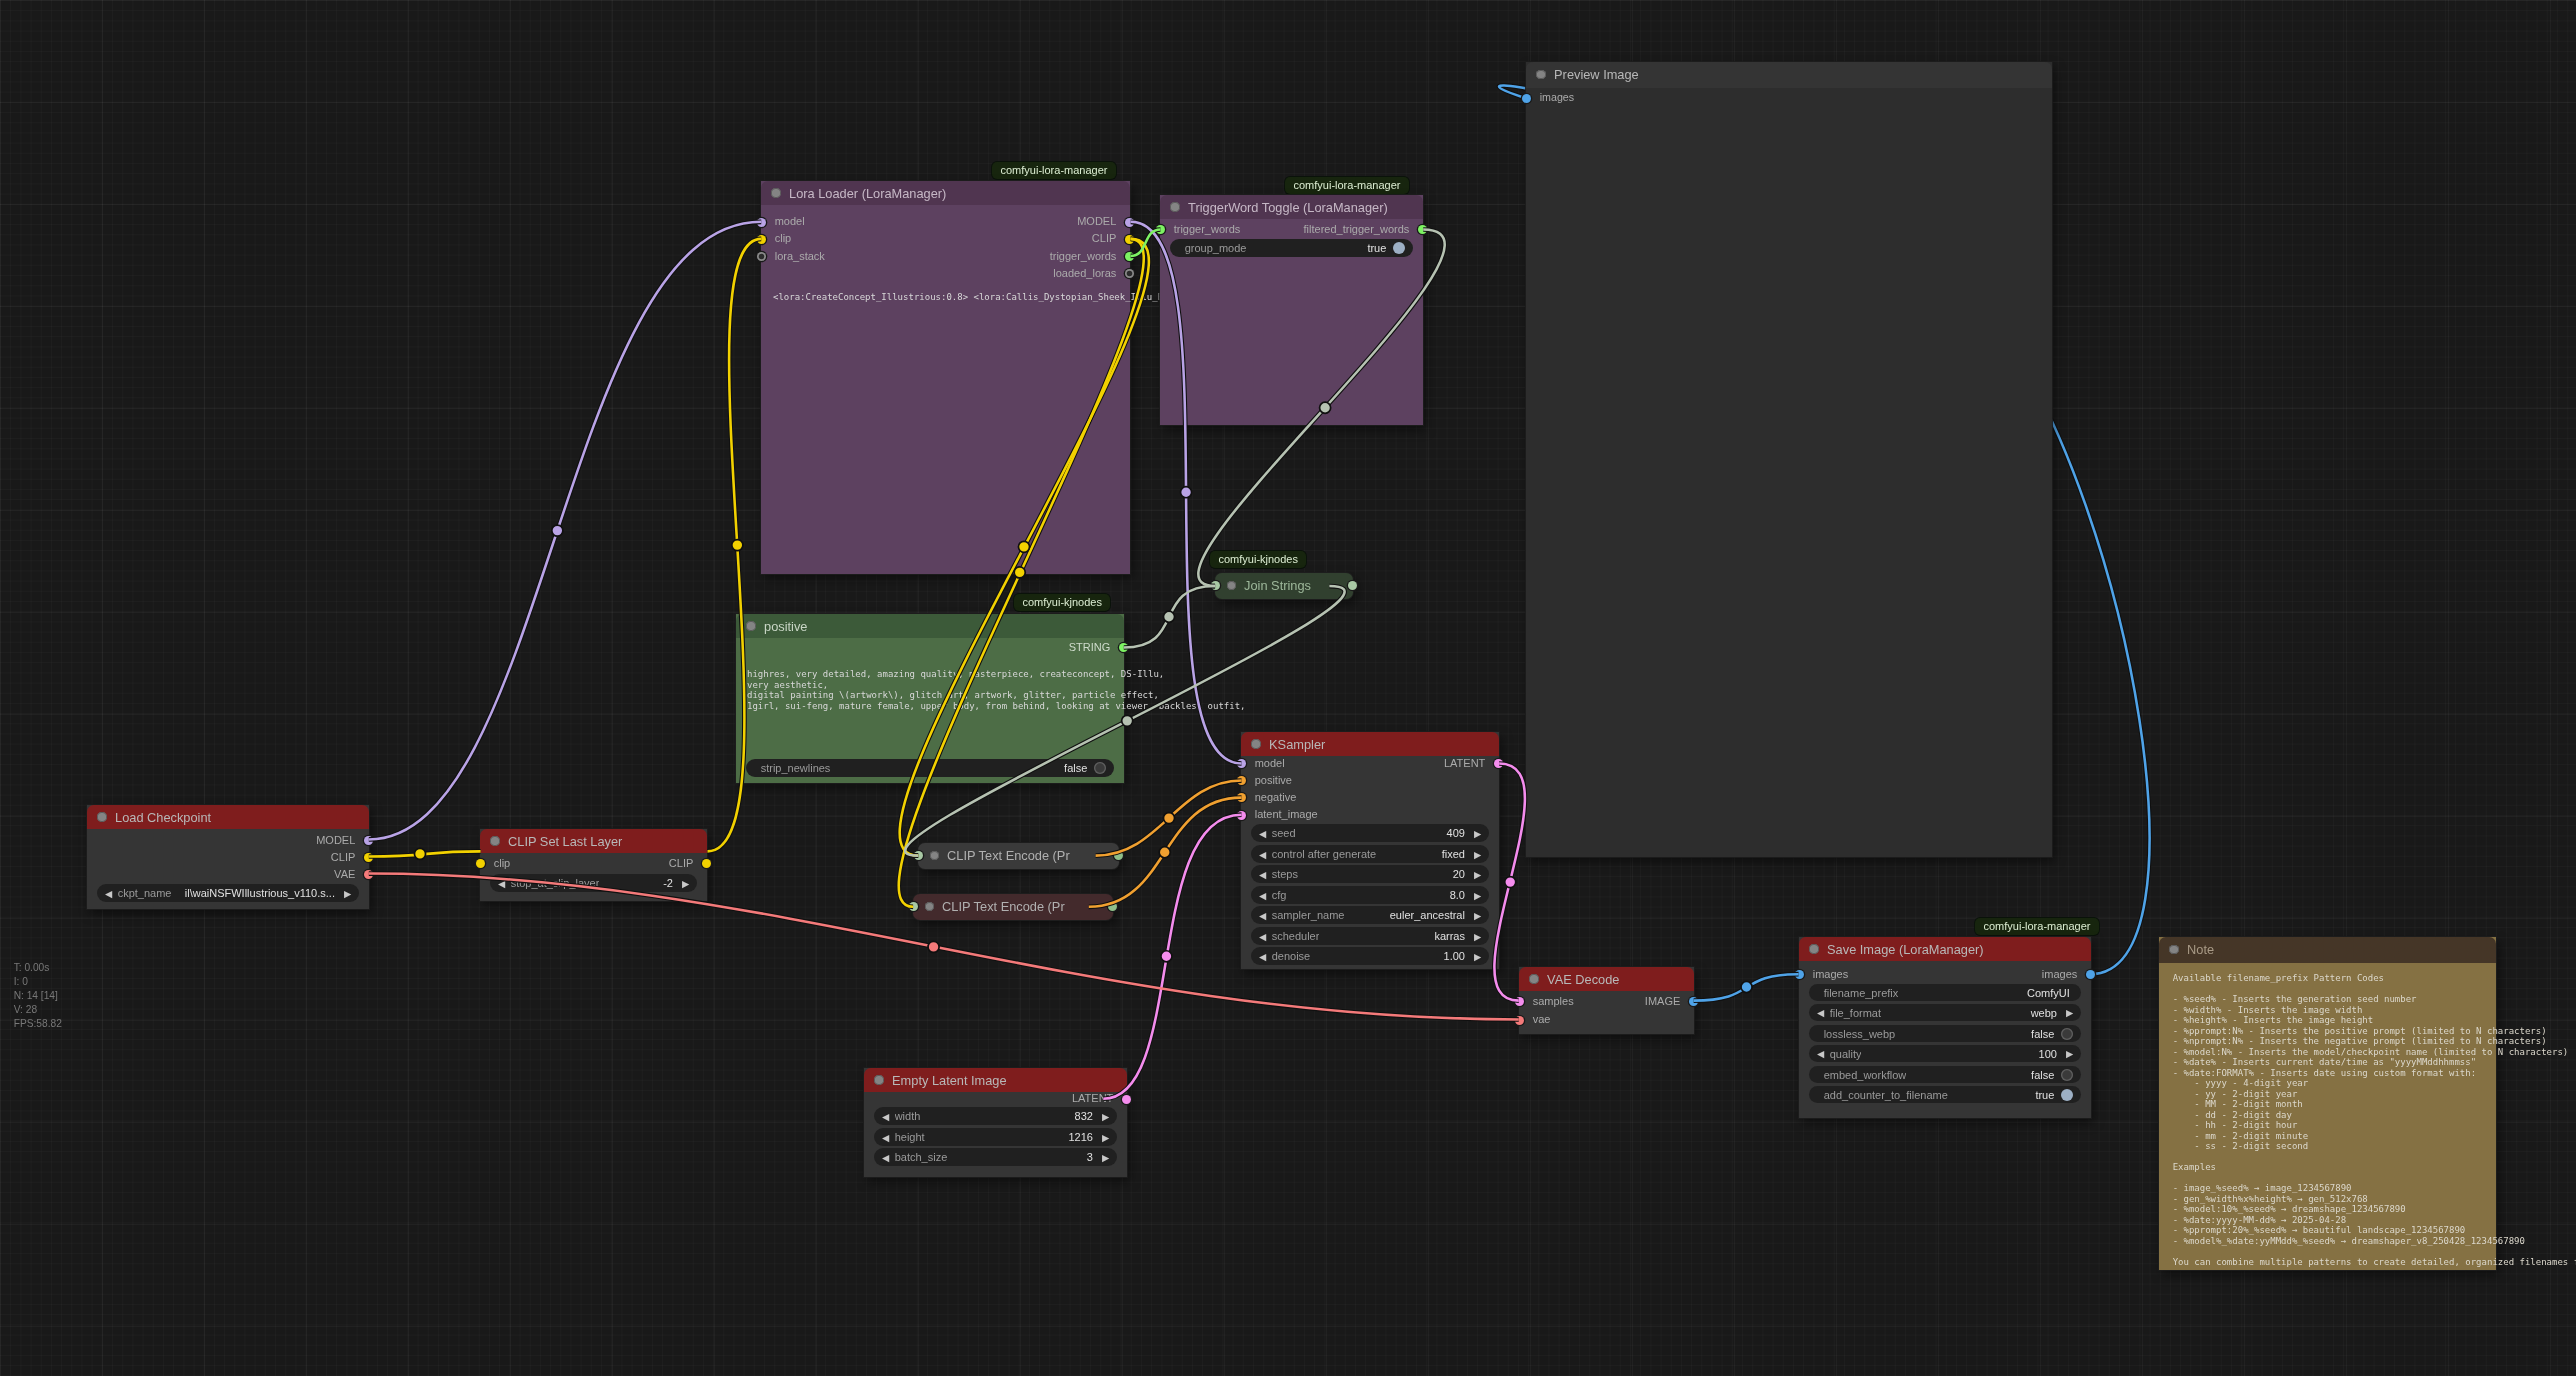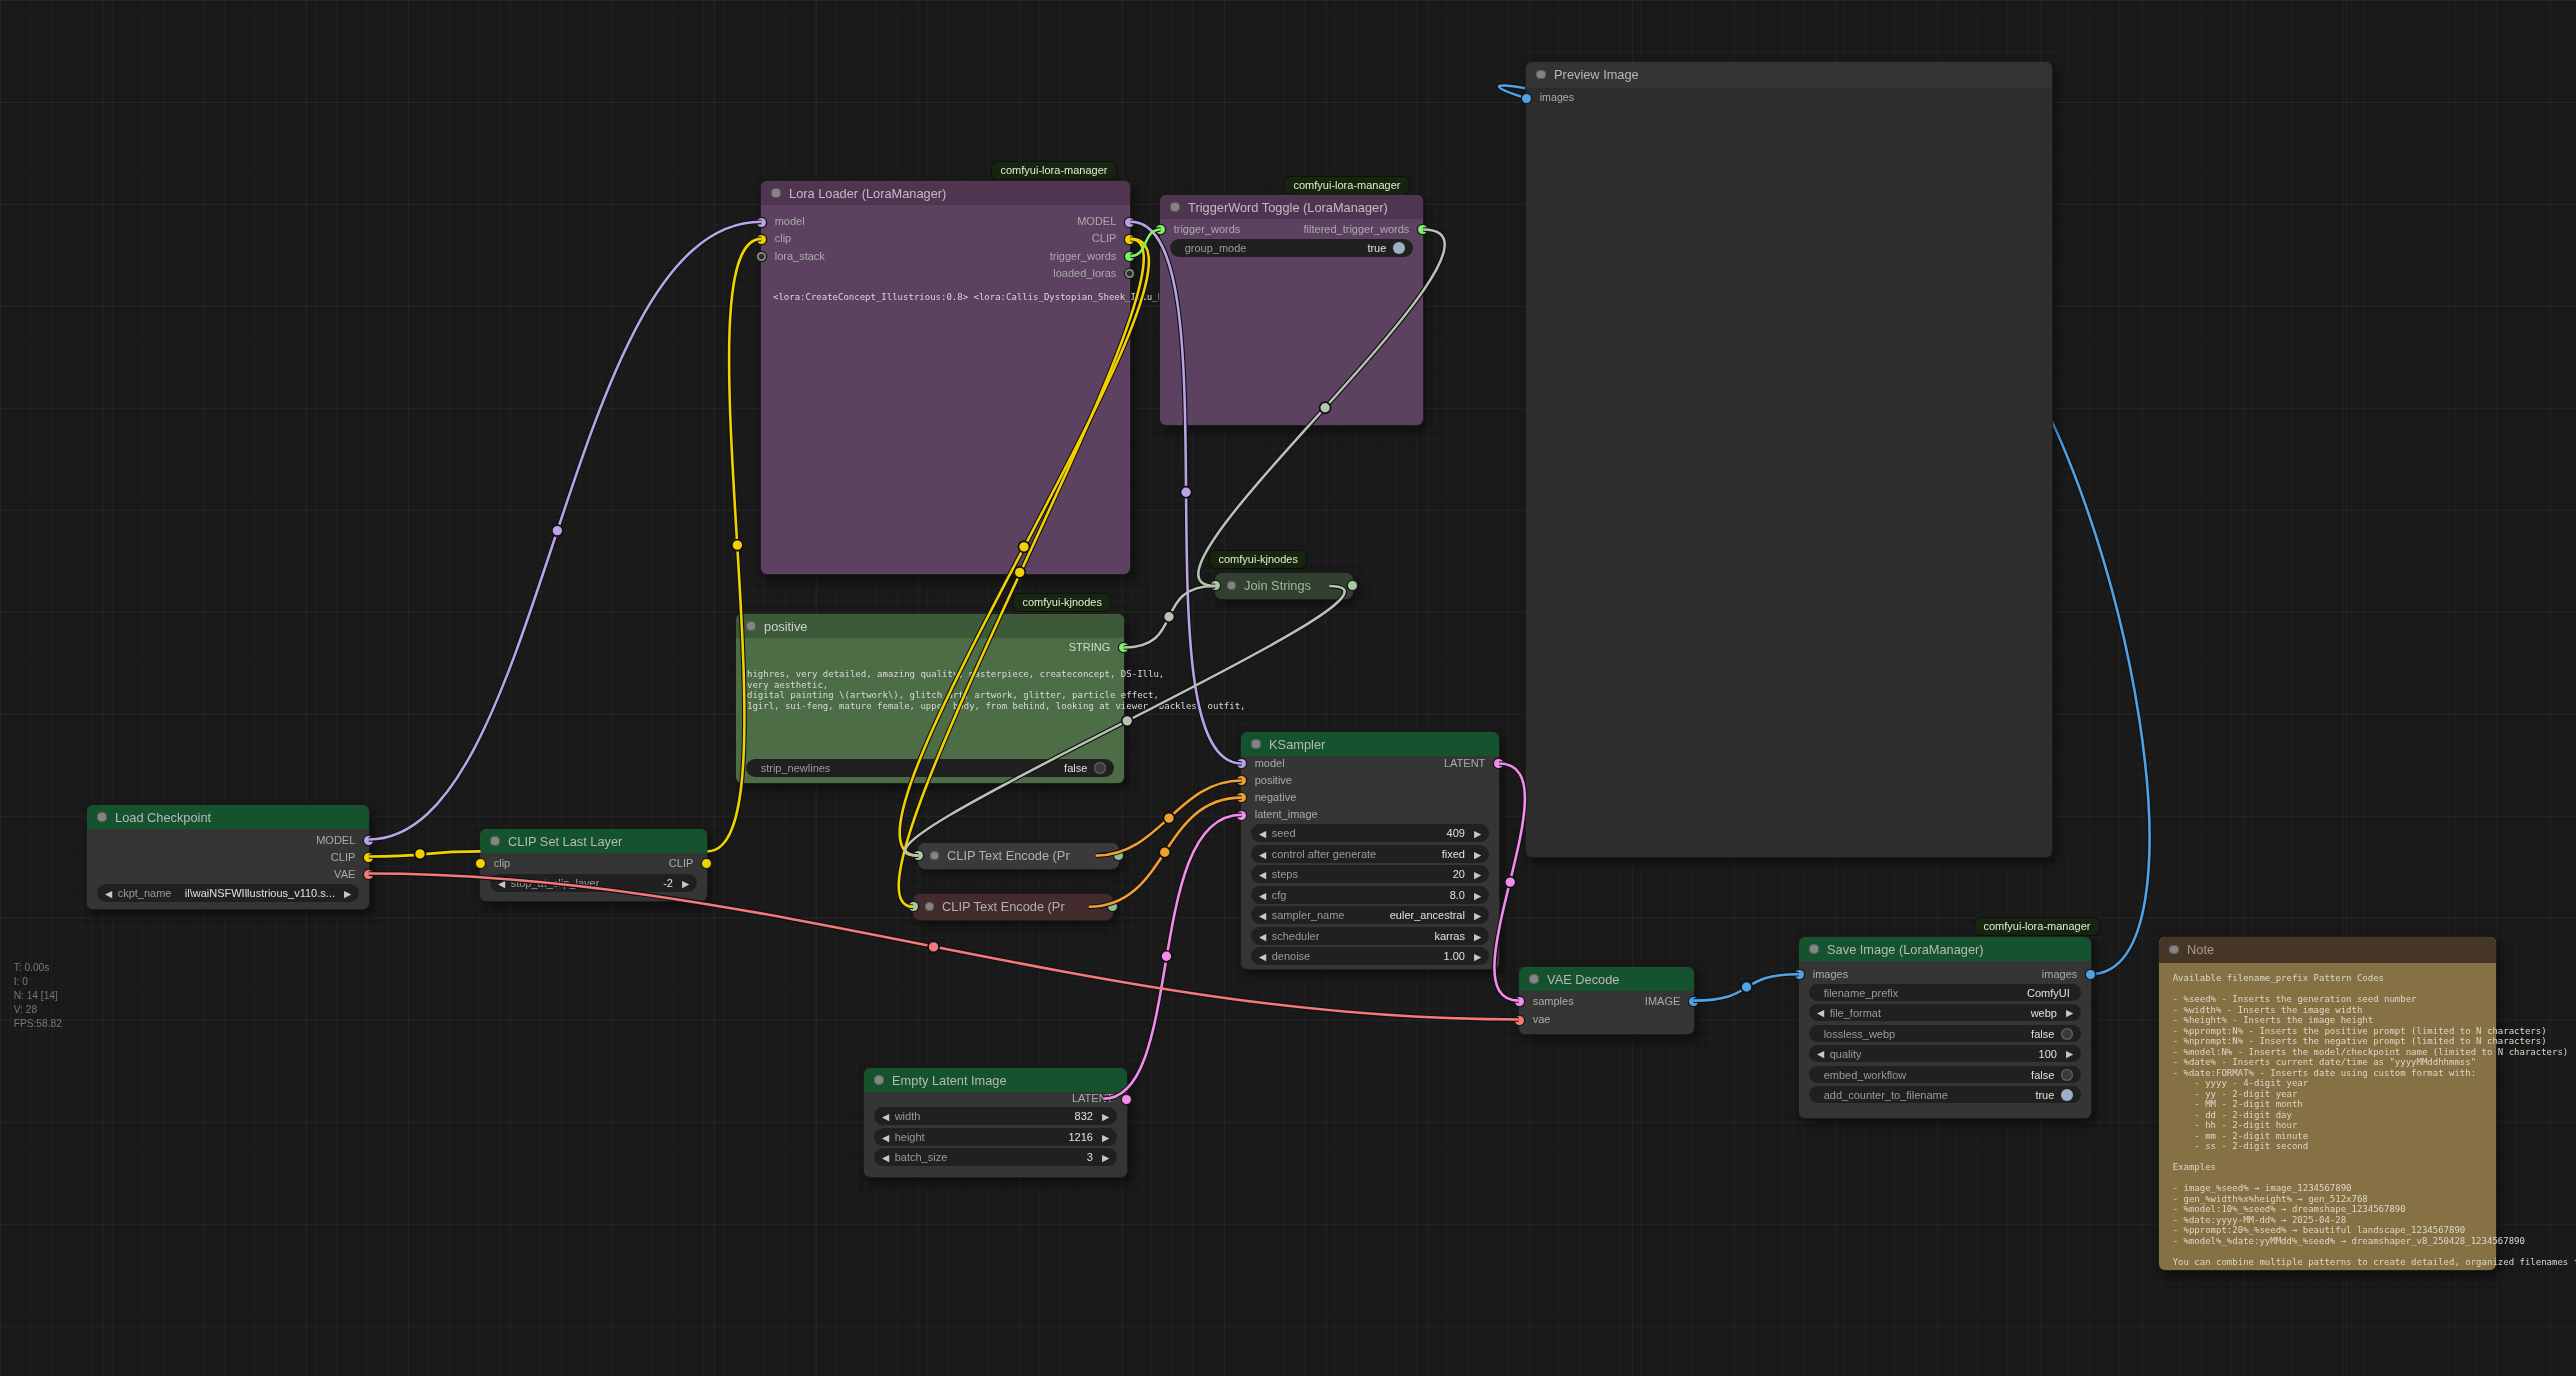--- a/index.html
+++ b/index.html
@@ -8,24 +8,24 @@
     background-image:
       linear-gradient(rgba(255,255,255,.035) 0.9px, transparent 0.9px),
       linear-gradient(90deg, rgba(255,255,255,.035) 0.9px, transparent 0.9px),
       linear-gradient(rgba(255,255,255,.022) 0.9px, transparent 0.9px),
       linear-gradient(90deg, rgba(255,255,255,.022) 0.9px, transparent 0.9px);
     background-size:102px 102px,102px 102px,10.2px 10.2px,10.2px 10.2px;
     font-family:"Liberation Sans",sans-serif;}
   svg.wires{position:absolute;left:0;top:0;pointer-events:none;}
   .wb{fill:none;stroke:#101010;stroke-width:5.5;}
   .w{fill:none;stroke-width:3;}
-  .node{position:absolute;background:#353535;border-radius:6px;
+  .node{position:absolute;background:#353535;border-radius:0;
     box-shadow:0 0 0 0.9px #1d1d1d,3.4px 5.1px 10.2px rgba(0,0,0,.5);color:#b0b0b0;}
   .titlebar{height:24px;display:flex;align-items:center;gap:8.5px;padding:0 10.2px;
-    border-radius:6.8px 6.8px 0 0;background:#14532d;font-size:12.8px;color:#b8b8b8;white-space:nowrap;overflow:hidden;}
+    border-radius:6.8px 6.8px 0 0;background:#7f1d1d;font-size:12.8px;color:#b8b8b8;white-space:nowrap;overflow:hidden;}
   .tdot{flex:0 0 auto;width:9.4px;height:9.4px;border-radius:50%;background:#848484;box-shadow:inset 0 0 0 0.9px #5a5a5a;}
   .node.purple{background:#5d4160;} .node.purple .titlebar{background:#503550;color:#c6b8c6;}
   .node.green{background:#4d6d46;} .node.green .titlebar{background:#3c5a39;color:#c9d6c6;}
   .node.gray2{background:#3a3a3a;}
   .node.maroon{background:#432a2c;}
   .node.notebox{background:#857143;} .node.notebox .titlebar{background:#453627;color:#a89a86;}
   .node.preview{background:#2d2d2d;} .node.preview .titlebar{background:#343434;}
   .collapsed{height:25.6px;display:flex;align-items:center;gap:7.7px;padding:0 12px;border-radius:6.8px;font-size:12.8px;}
   .slot{position:absolute;height:17px;line-height:17px;font-size:11px;color:#ababab;white-space:nowrap;}
   .slot.in{left:13.7px;} .slot.out{right:13.7px;text-align:right;}

